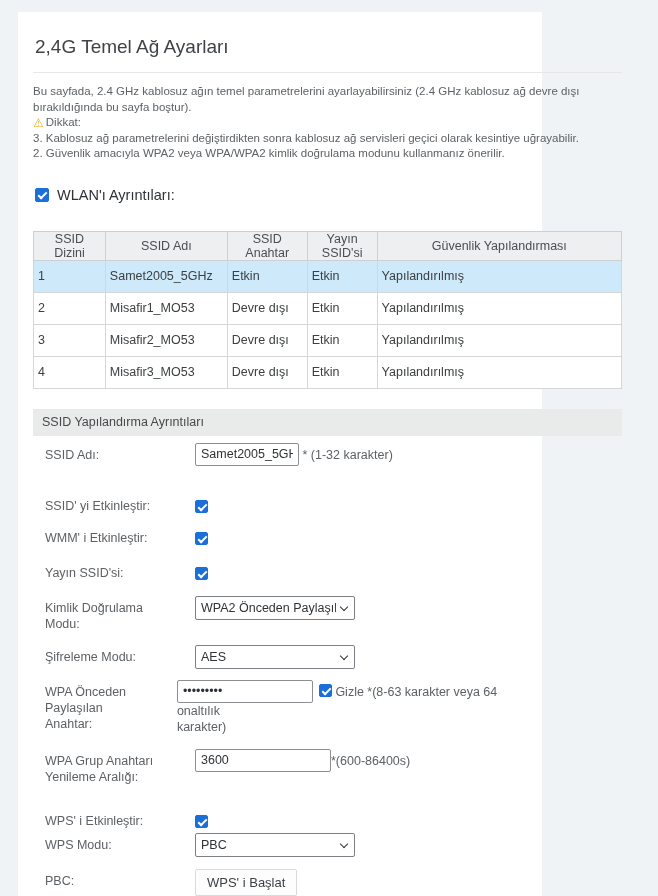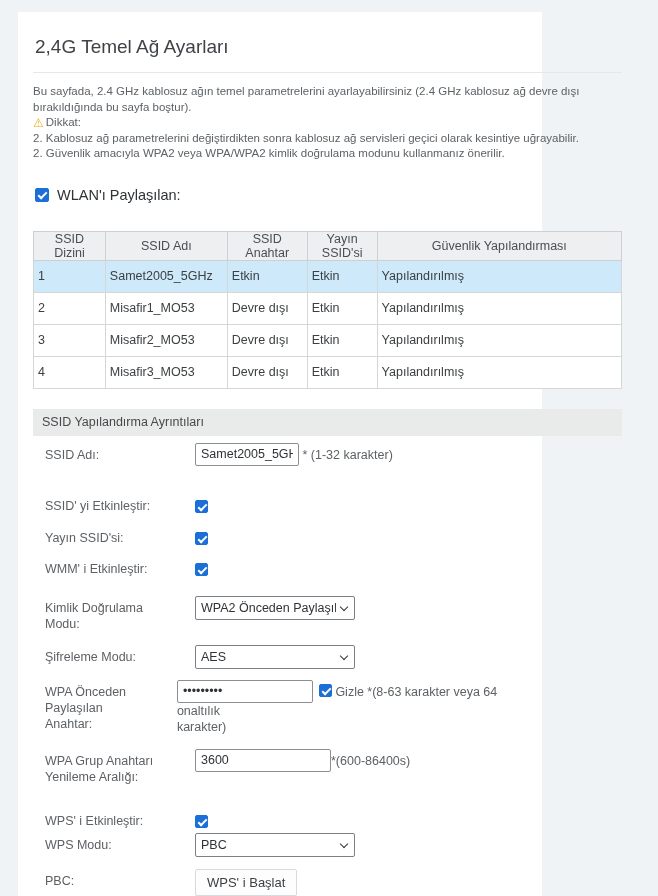--- a/index.html
+++ b/index.html
@@ -79,27 +79,27 @@
 
   <h1 class="page-title">2,4G Temel Ağ Ayarları</h1>
   <hr class="rule">
 
   <div class="intro">
     <div>Bu sayfada, 2.4 GHz kablosuz ağın temel parametrelerini ayarlayabilirsiniz (2.4 GHz kablosuz ağ devre dışı bırakıldığında bu sayfa boştur).</div>
     <div class="caution-row">
       <span class="warn-icon">⚠</span>
       <span>Dikkat:</span>
     </div>
-    <div>2. Kablosuz ağ parametrelerini değiştirdikten sonra kablosuz ağ servisleri geçici olarak kesintiye uğrayabilir.</div>
+    <div>3. Kablosuz ağ parametrelerini değiştirdikten sonra kablosuz ağ servisleri geçici olarak kesintiye uğrayabilir.</div>
     <div>2. Güvenlik amacıyla WPA2 veya WPA/WPA2 kimlik doğrulama modunu kullanmanız önerilir.</div>
   </div>
 
   <div class="wlan-row">
     <span class="cb"></span>
-    <span class="wlan-label">WLAN'ı Paylaşılan:</span>
+    <span class="wlan-label">WLAN'ı Ayrıntıları:</span>
   </div>
 
   <table class="ssid">
     <colgroup>
         <col style="width:72px">
         <col style="width:122px">
         <col style="width:80px">
         <col style="width:70px">
         <col style="width:245px">
       </colgroup>
@@ -154,27 +154,27 @@
         <input class="txt w104" type="text" value="Samet2005_5GHz" style="">
         <span class="hint">* (1-32 karakter)</span>
       </div>
     </div>
 
     <div class="frow check mb16">
       <div class="flabel">SSID' yi Etkinleştir:</div>
       <div class="fctrl"><span class="cb small"></span></div>
     </div>
 
+    <div class="frow check mb19">
+      <div class="flabel">WMM' i Etkinleştir:</div>
+      <div class="fctrl"><span class="cb small"></span></div>
+    </div>
+
     <div class="frow check mb15">
       <div class="flabel">Yayın SSID'si:</div>
-      <div class="fctrl"><span class="cb small"></span></div>
-    </div>
-
-    <div class="frow check mb19">
-      <div class="flabel">WMM' i Etkinleştir:</div>
       <div class="fctrl"><span class="cb small"></span></div>
     </div>
 
     <div class="frow mb13">
       <div class="flabel">Kimlik Doğrulama Modu:</div>
       <div class="fctrl">
         <span class="selwrap">
           <select>
             <option>WPA2 Önceden Paylaşıla</option>
           </select>

